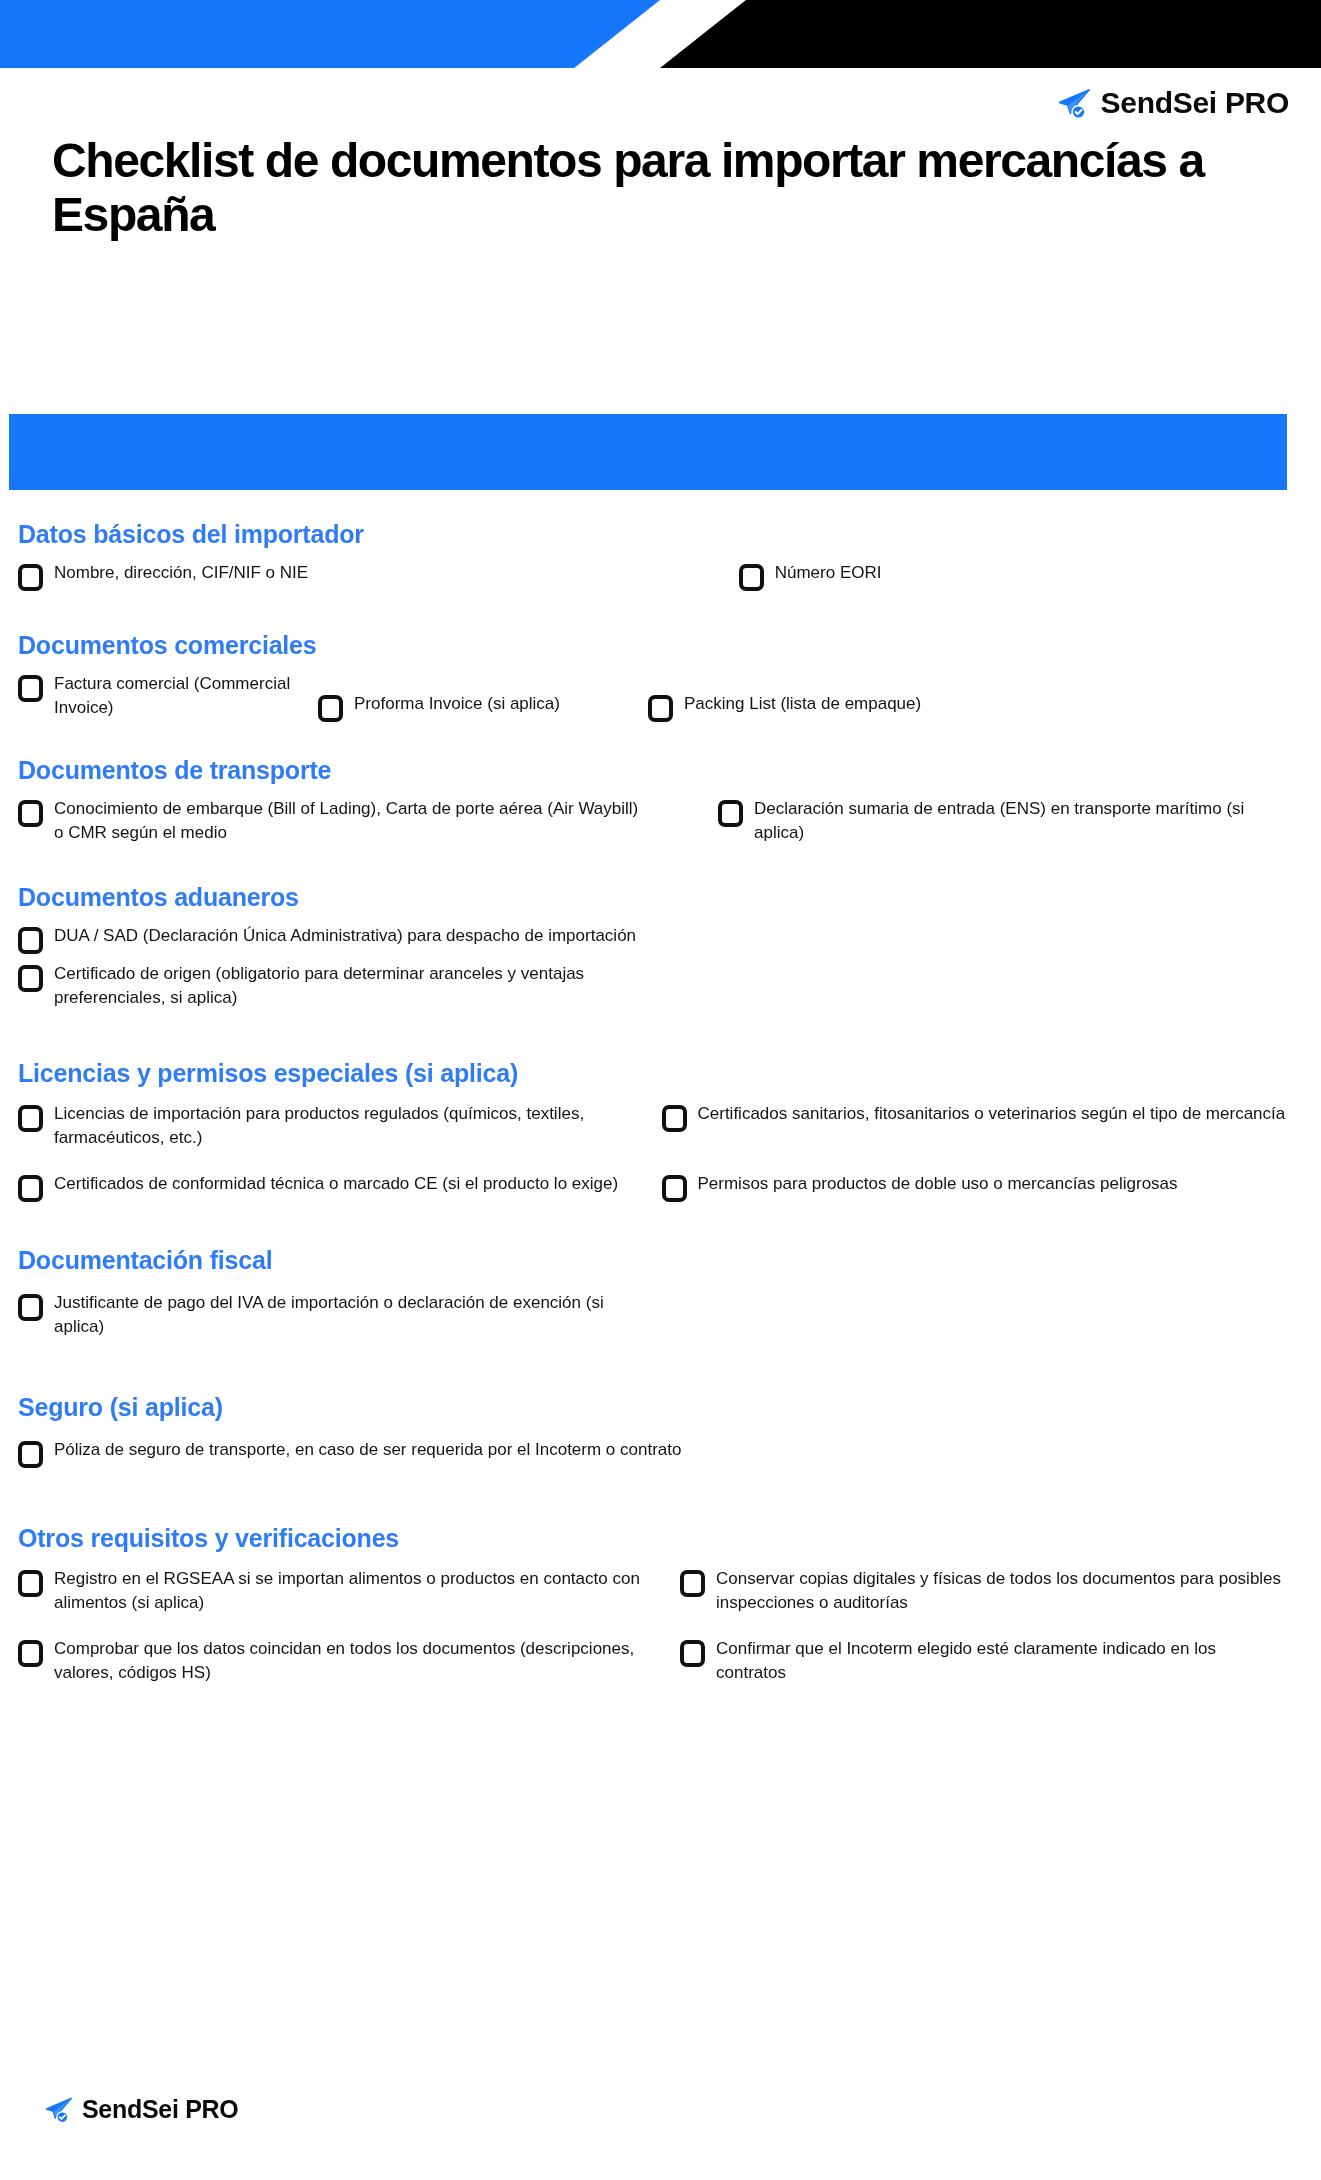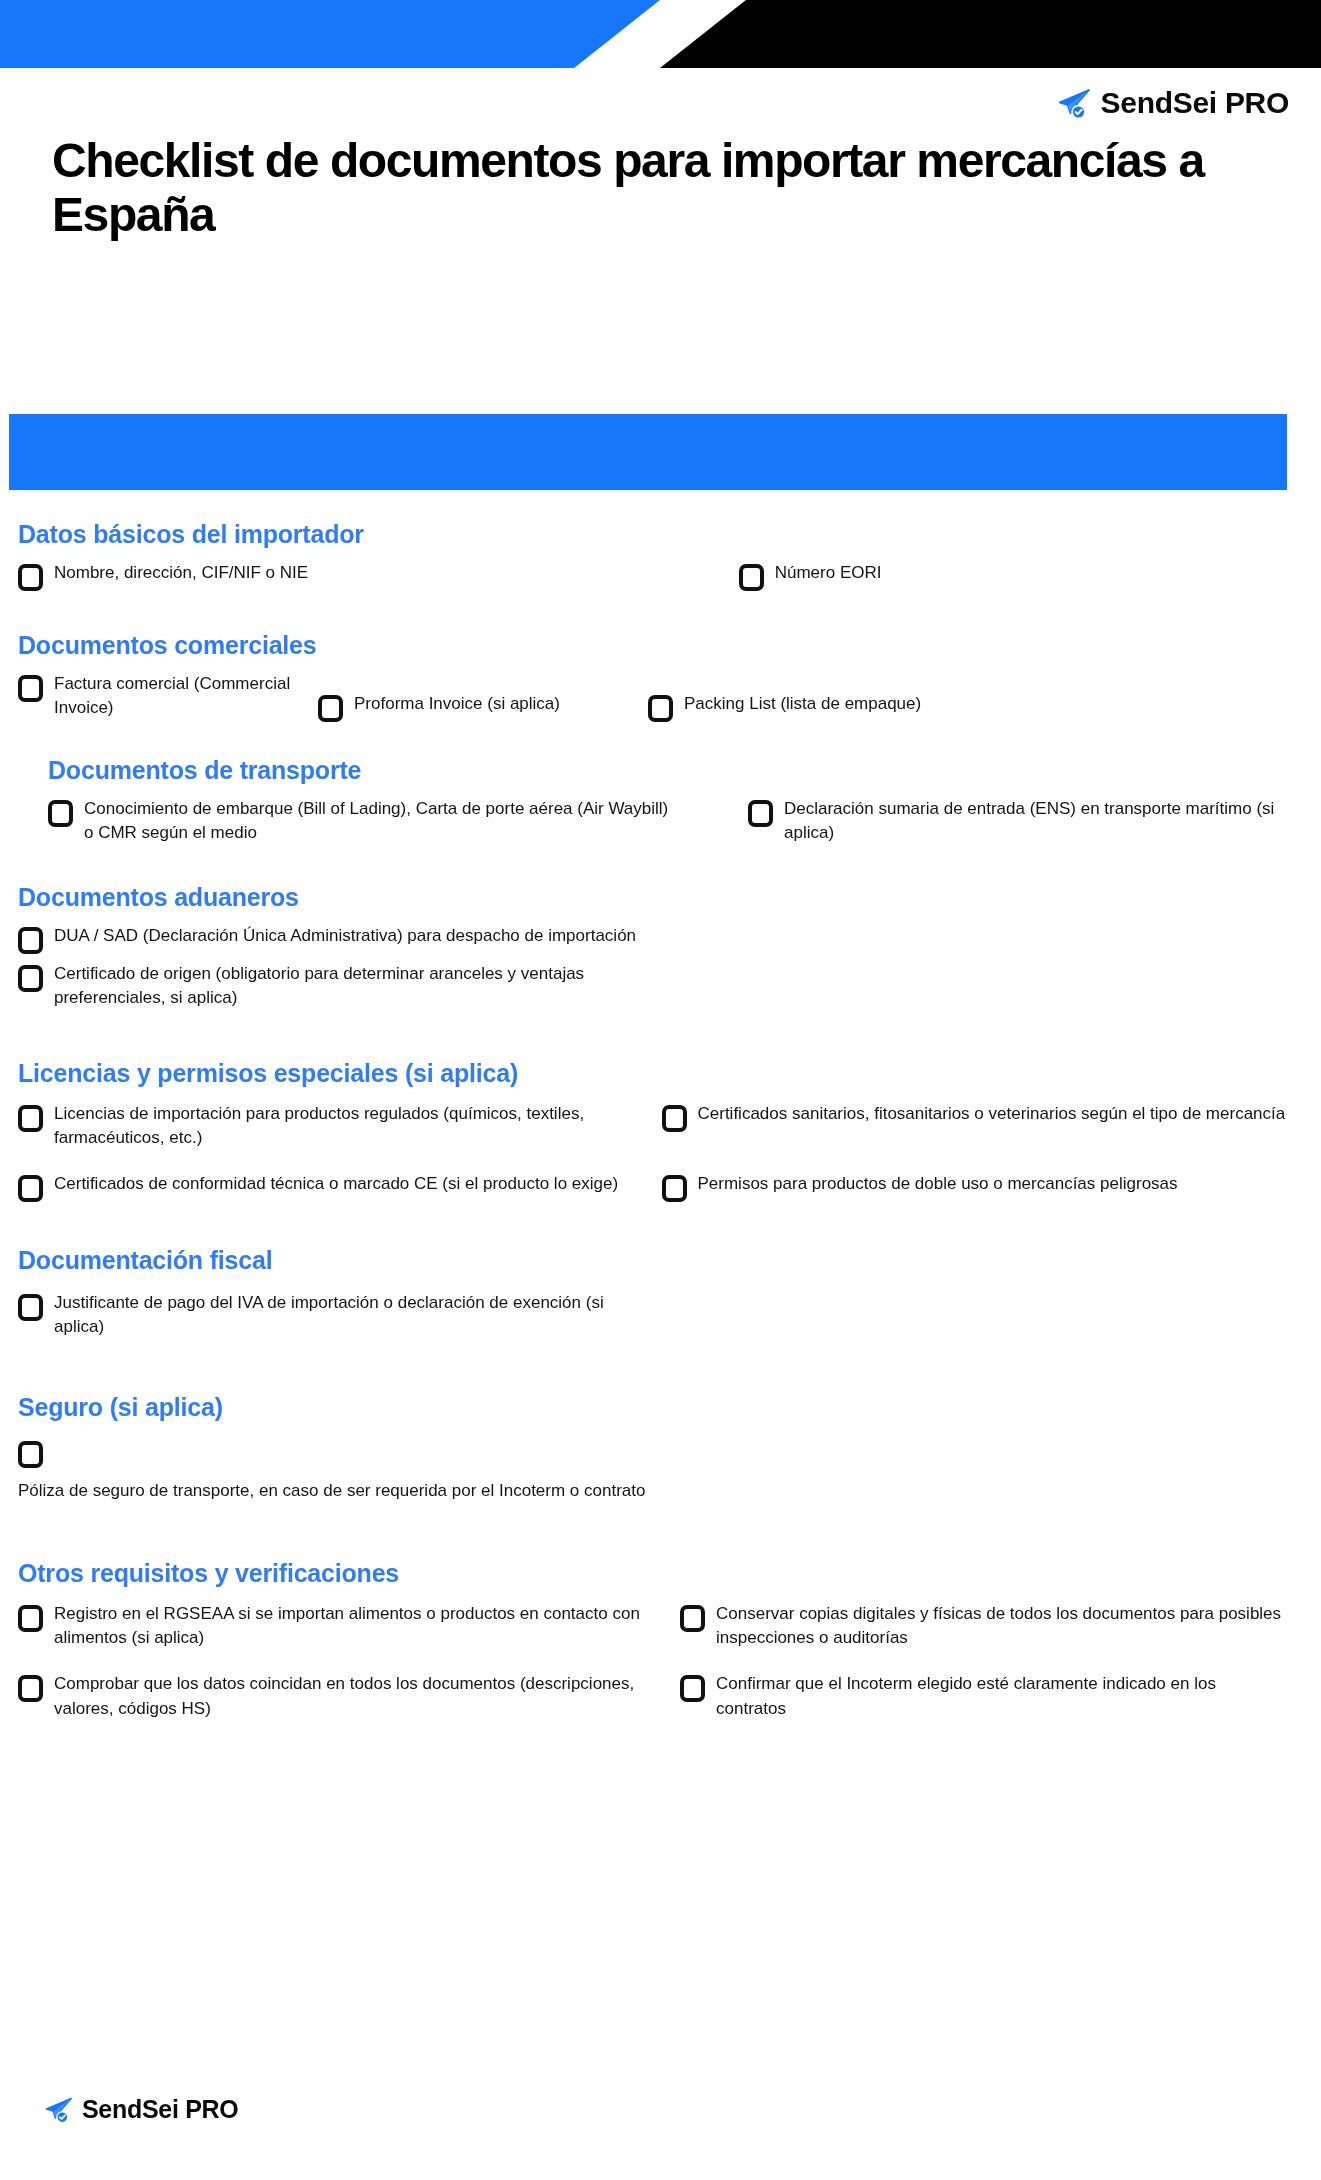--- a/index.html
+++ b/index.html
@@ -148,28 +148,28 @@
   .sec-transporte .item:nth-child(2) { width: 600px; padding-left: 60px; }
 
   .sec-aduaneros .item:nth-child(1) { width: 690px; }
   .sec-aduaneros .item:nth-child(2) { width: 615px; }
 
   .sec-licencias .item { width: 50%; }
 
   .sec-fiscal .item:nth-child(1) { width: 640px; }
   .sec-fiscal .item:nth-child(2) { width: 640px; padding-top: 24px; padding-left: 25px; }
 
-  .sec-seguro .item { width: 100%; flex-direction: column; }
+  .sec-seguro .item { width: 100%; }
 
   .sec-otros .item:nth-child(odd)  { width: 640px; }
   .sec-otros .item:nth-child(even) { width: 640px; padding-left: 22px; }
 
   .sp-basic      { margin-bottom: 32px; }
   .sp-comercial  { margin-bottom: 26px; }
-  .sp-transporte { margin-bottom: 30px; margin-left: 30px; }
+  .sp-transporte { margin-bottom: 30px; }
   .sp-aduaneros  { margin-bottom: 40px; }
   .sp-licencias  { margin-bottom: 36px; }
   .sp-fiscal     { margin-bottom: 46px; }
   .sp-seguro     { margin-bottom: 48px; }
 
   .sec-licencias .items,
   .sec-otros .items { row-gap: 14px; margin-top: 14px; }
 
   .sec-fiscal .items,
   .sec-seguro .items { margin-top: 16px; }

